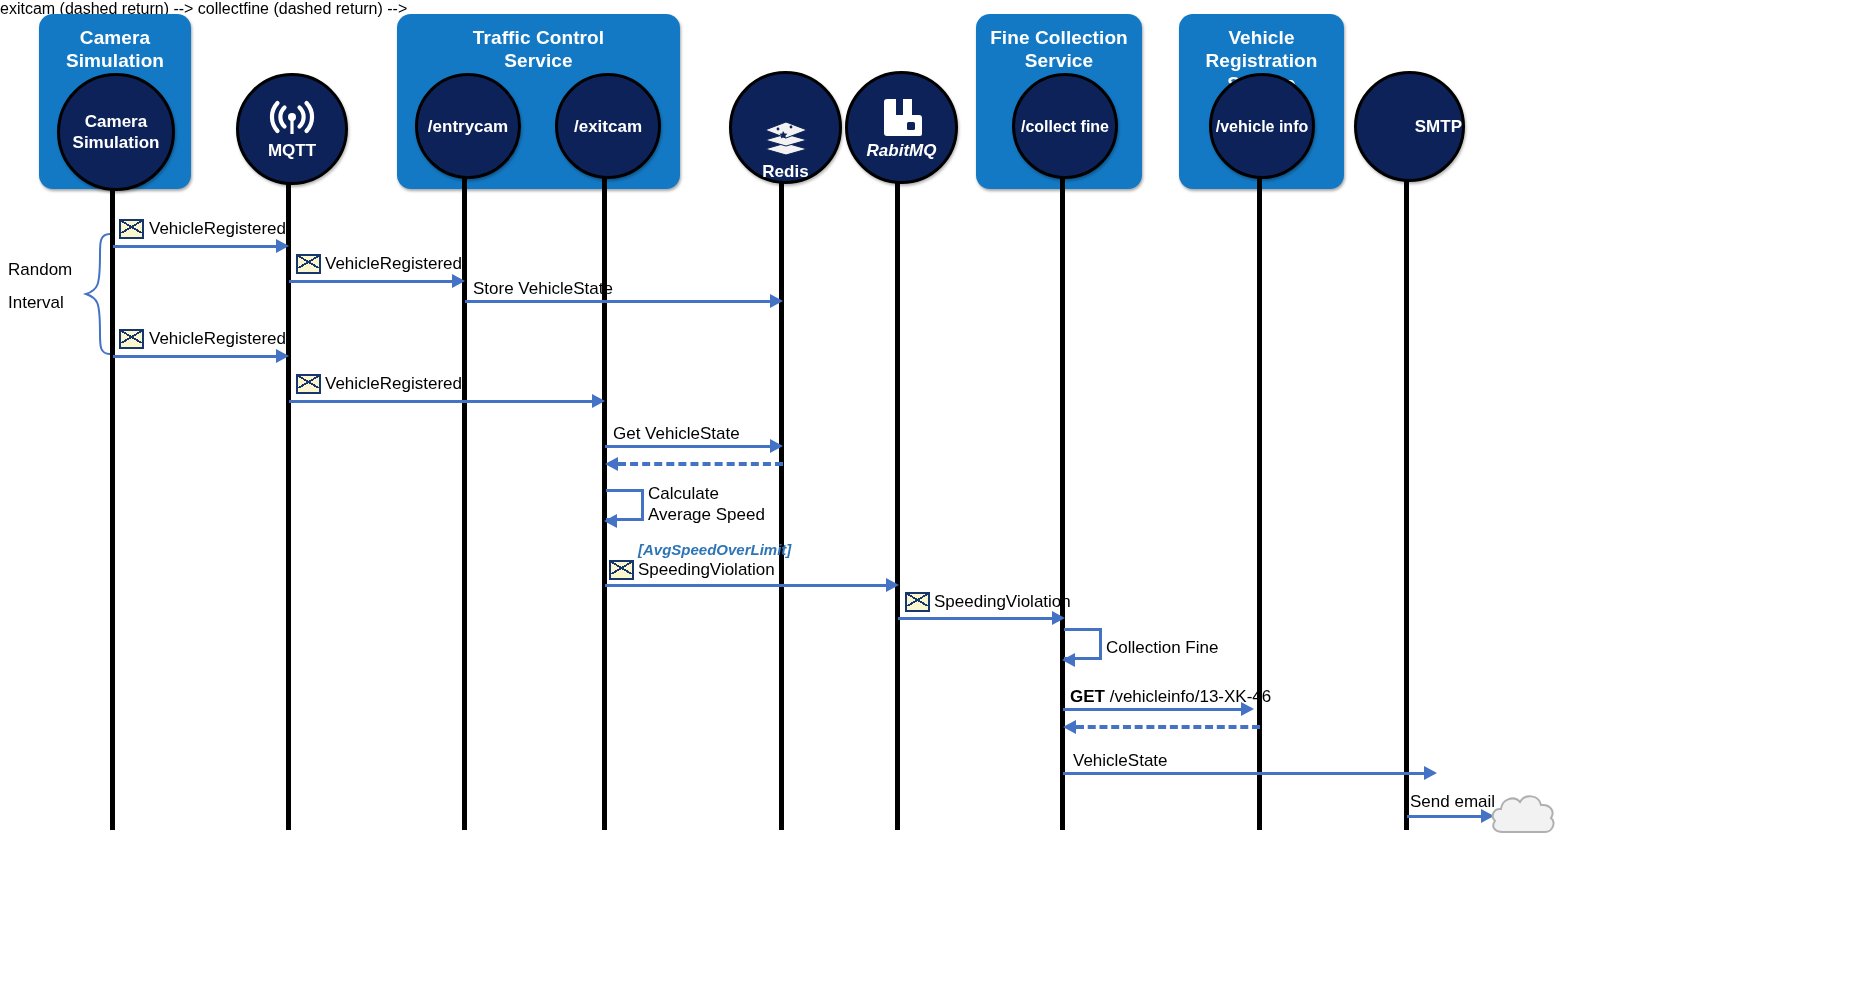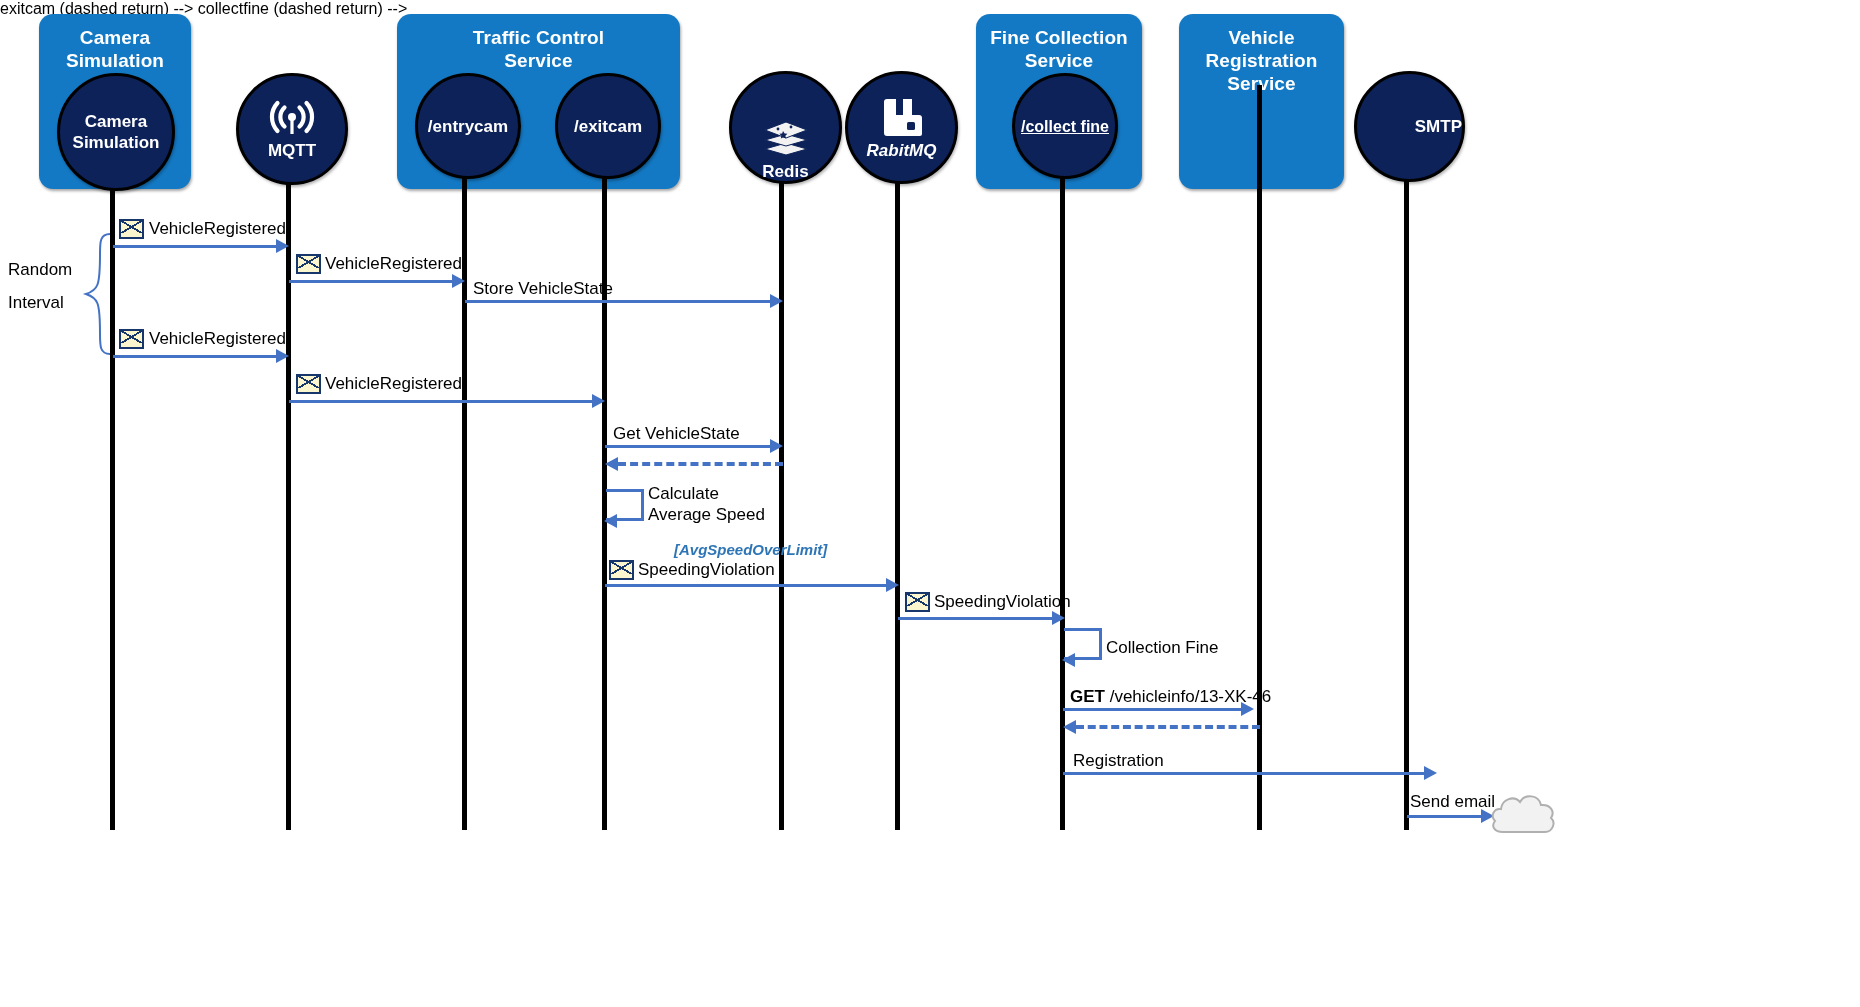--- a/index.html
+++ b/index.html
@@ -9,21 +9,21 @@
   
   .group{position:absolute;background:#1479c4;border-radius:14px;box-shadow:1px 2px 3px rgba(0,0,0,.35);}
   .group-title{position:absolute;left:0;right:0;top:12px;text-align:center;color:#fff;font-weight:bold;
                font-size:19px;line-height:23px;letter-spacing:.1px;}
 
   
   .node{position:absolute;border-radius:50%;background:#0d2259;border:3px solid #000;
         display:flex;flex-direction:column;align-items:center;justify-content:center;
         color:#fff;font-weight:bold;text-align:center;box-shadow:1px 2px 3px rgba(0,0,0,.3);}
   .node .cap{font-size:17px;line-height:21px;}
-  .node .cap.small{font-size:16px;line-height:19px;text-decoration:underline;}
+  .node .cap.small{font-size:16px;line-height:19px;}
   .node .iconwrap{display:flex;align-items:center;justify-content:center;margin-bottom:2px;}
   .node .iconlabel{font-size:17px;line-height:19px;margin-top:1px;}
 
   
   .lifeline{position:absolute;width:5px;background:#000;}
 
   
   .arrow{position:absolute;height:3px;background:#4472c4;}
   .arrow.dashed{height:0;border-top:4px dashed #4472c4;background:transparent;}
   .head{position:absolute;width:0;height:0;border-top:7px solid transparent;border-bottom:7px solid transparent;}
@@ -140,20 +140,23 @@
         <rect x="26" y="26" width="8" height="8" rx="1.6" fill="#0d2259"></rect>
       </svg>
     </div>
     <div class="iconlabel">RabitMQ</div>
   </div>
 
   <div class="node" style="left:1012px;top:73px;width:100px;height:100px;">
     <div class="cap small">/collect fine</div>
   </div>
 
+  <div class="node" style="left:1209px;top:73px;width:100px;height:100px;">
+    <div class="cap small">/vehicle info</div>
+  </div>
 
   <div class="node" style="left:1354px;top:71px;width:105px;height:105px;align-items:flex-end;">
     <div class="cap">SMTP</div>
   </div>
 
   
   <div class="brace" style="left:76px;top:232px;">
     <svg width="36" height="125" viewBox="0 0 36 125">
       <path d="M34 2 C24 2 24 10 24 22 C24 54 22 58 10 62 C22 66 24 70 24 102 C24 114 24 122 34 122" fill="none" stroke="#4472c4" stroke-width="2"></path>
     </svg>
@@ -198,21 +201,21 @@
    exitcam  (dashed return) --&gt;
   <div class="arrow dashed" style="left:618px;top:462px;width:165px;"></div>
   <div class="head left" style="left:605px;top:457px;"></div>
 
   
   <div class="selfcall" style="left:606px;top:489px;width:38px;height:32px;"></div>
   <div class="head left" style="left:604px;top:514px;"></div>
   <div class="msg wrap" style="left:648px;top:483px;width:120px;">Calculate Average Speed</div>
 
   
-  <div class="guard" style="left:638px;top:541px;margin-left:36px;">[AvgSpeedOverLimit]</div>
+  <div class="guard" style="left:638px;top:541px;">[AvgSpeedOverLimit]</div>
   <div class="env" style="left:609px;top:560px;"></div>
   <div class="msg" style="left:638px;top:559px;">SpeedingViolation</div>
   <div class="arrow" style="left:605px;top:584px;width:285px;"></div>
   <div class="head right" style="left:886px;top:578px;"></div>
 
   
   <div class="env" style="left:905px;top:592px;"></div>
   <div class="msg" style="left:934px;top:591px;">SpeedingViolation</div>
   <div class="arrow" style="left:898px;top:617px;width:158px;"></div>
   <div class="head right" style="left:1052px;top:611px;"></div>
@@ -228,21 +231,21 @@
     <span>/vehicleinfo/13-XK-46</span>
   </div>
   <div class="arrow" style="left:1063px;top:708px;width:182px;"></div>
   <div class="head right" style="left:1241px;top:702px;"></div>
 
    collectfine (dashed return) --&gt;
   <div class="arrow dashed" style="left:1076px;top:725px;width:184px;"></div>
   <div class="head left" style="left:1063px;top:720px;"></div>
 
   
-  <div class="msg" style="left:1073px;top:750px;">Registration</div>
+  <div class="msg" style="left:1073px;top:750px;">VehicleState</div>
   <div class="arrow" style="left:1063px;top:772px;width:365px;"></div>
   <div class="head right" style="left:1424px;top:766px;"></div>
 
   
   <div class="msg" style="left:1410px;top:791px;">Send email</div>
   <div class="arrow" style="left:1407px;top:815px;width:78px;"></div>
   <div class="head right" style="left:1481px;top:809px;"></div>
 
   
   <div class="cloud" style="left:1489px;top:790px;">

